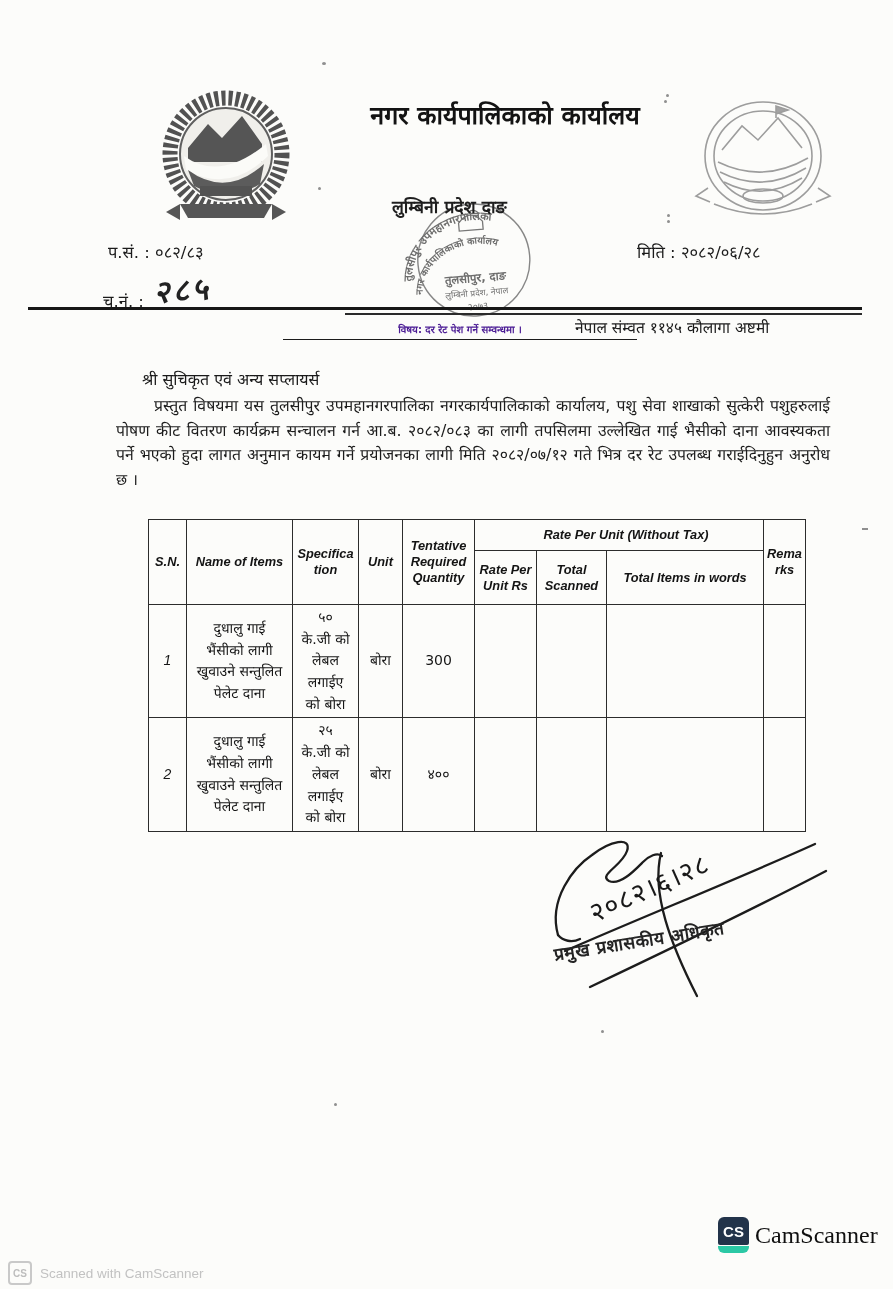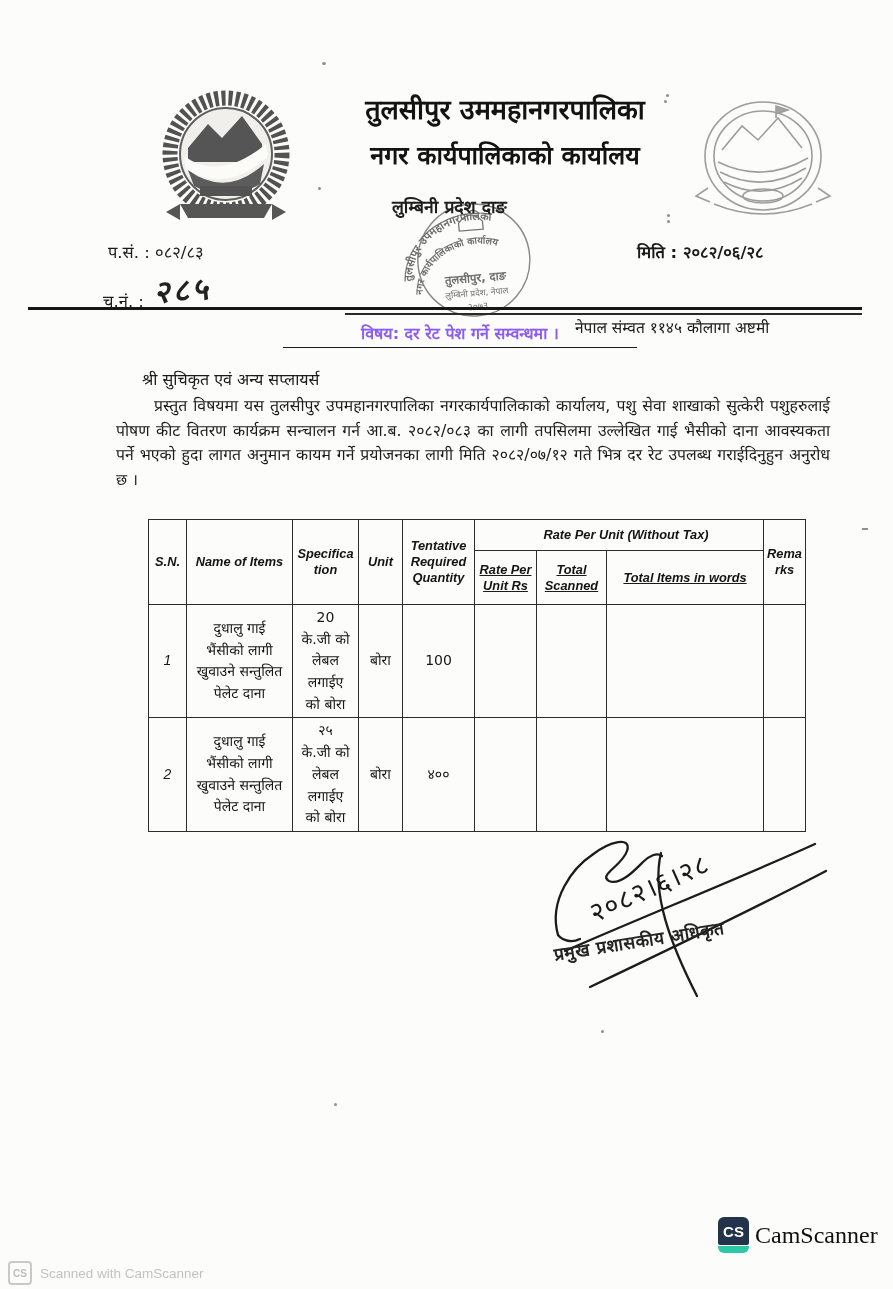--- a/index.html
+++ b/index.html
@@ -16,29 +16,29 @@
   .title-l2{font-size:25px;font-weight:700;color:#131313;line-height:40px;margin-top:6px;}
 
   .refline{font-size:16.5px;color:#1b1b1b;}
   .ref-no{left:108px;top:240px;}
   .ch-no{left:103px;top:274px;}
   .hand-num{
     display:inline-block;font-size:31px;font-weight:600;color:#222;
     transform:rotate(-4deg) skewX(-10deg);transform-origin:left bottom;
     margin-left:10px;position:relative;top:-4px;letter-spacing:3px;
   }
-  .date-line{left:637px;top:240px;font-weight:bold;}
+  .date-line{left:637px;top:240px;}
   .sambat-line{left:575px;top:276px;font-size:15.5px;margin-top:40px;}
 
   .rule-main{left:28px;top:307px;width:834px;height:3px;background:#171717;}
   .rule-sub{left:345px;top:313px;width:517px;height:2px;background:#2a2a2a;}
 
   .subject{
-    left:283px;top:322px;width:354px;text-align:center;font-size:16px;font-weight:600;
-    border-bottom:1.7px solid #1b1b1b;padding-bottom:3px;color:#8b5cf6;
+    left:283px;top:322px;width:354px;text-align:center;font-size:10px;font-weight:600;
+    border-bottom:1.7px solid #1b1b1b;padding-bottom:3px;color:#4c1d95;
   }
 
   
   .salutation{left:142px;top:368px;font-size:16px;}
   .paragraph{
     left:116px;top:394px;width:714px;font-size:15.8px;line-height:24.5px;
     text-align:justify;text-indent:38px;color:#1c1c1c;
   }
 
   
@@ -118,21 +118,20 @@
     <path d="M32,80 Q75,102 118,76"></path>
     <path d="M36,90 Q75,110 114,86"></path>
     <ellipse cx="75" cy="104" rx="20" ry="7"></ellipse>
     <path d="M20,96 L8,104 L22,110"></path>
     <path d="M130,96 L142,104 L128,110"></path>
     <path d="M26,112 Q75,132 124,112"></path>
   </g>
 </svg>
 
 <div class="abs title-block">
-  <div class="title-l1">तुलसीपुर उममहानगरपालिका</div>
   <div class="title-l2">नगर कार्यपालिकाको कार्यालय</div>
 </div>
 
 <svg class="abs" style="left:386px;top:196px;" width="176" height="126" viewBox="0 0 176 126">
   <defs>
     <path id="arcTop" d="M24,84 A66,60 0 0 1 156,84"></path>
     <path id="arcMid" d="M34,96 A56,48 0 0 1 146,96"></path>
   </defs>
   <g transform="rotate(-5 88 66)" fill="#4f4f4f" opacity="0.82">
     <circle cx="88" cy="64" r="56" fill="none" stroke="#6d6d6d" stroke-width="1.4"></circle>
@@ -186,38 +185,38 @@
   <tbody>
       <tr>
     <th rowspan="2">S.N.</th>
     <th rowspan="2">Name of Items</th>
     <th rowspan="2">Specification</th>
     <th rowspan="2">Unit</th>
     <th rowspan="2">Tentative Required Quantity</th>
     <th colspan="3" style="height:26px;padding-left:17px;">Rate Per Unit (Without Tax)</th>
     <th rowspan="2">Remarks</th>
   </tr>
-  <tr style="height:54px;text-decoration:underline;">
+  <tr style="height:54px;">
     <th>Rate Per Unit Rs</th>
     <th>Total Scanned</th>
     <th>Total Items in words</th>
   </tr>
   <tr class="row-h">
     <td class="sn-cell">1</td>
     <td class="pre">दुधालु गाई
 भैंसीको लागी
 खुवाउने सन्तुलित
 पेलेट दाना</td>
-    <td class="pre">20
+    <td class="pre">५०
 के.जी को
 लेबल
 लगाईए
 को बोरा</td>
     <td>बोरा</td>
-    <td>100</td>
+    <td>300</td>
     <td></td>
     <td></td>
     <td></td>
     <td></td>
   </tr>
   <tr class="row-h">
     <td class="sn-cell">2</td>
     <td class="pre">दुधालु गाई
 भैंसीको लागी
 खुवाउने सन्तुलित

